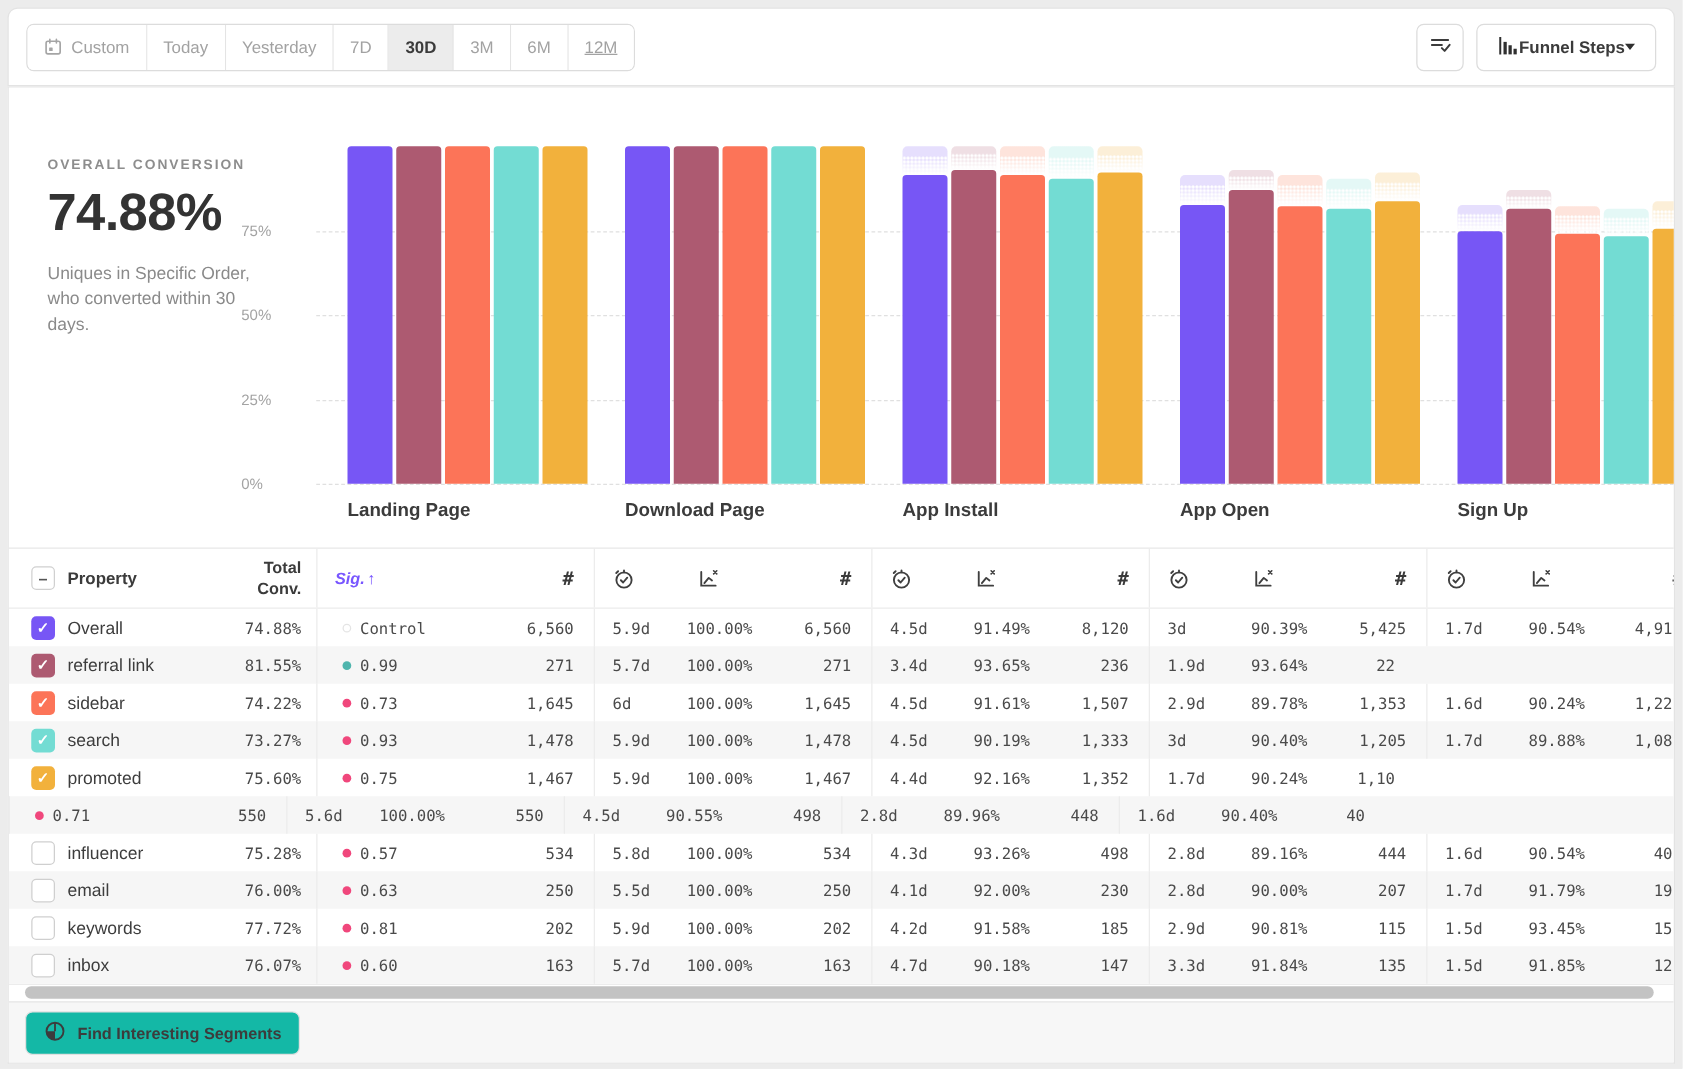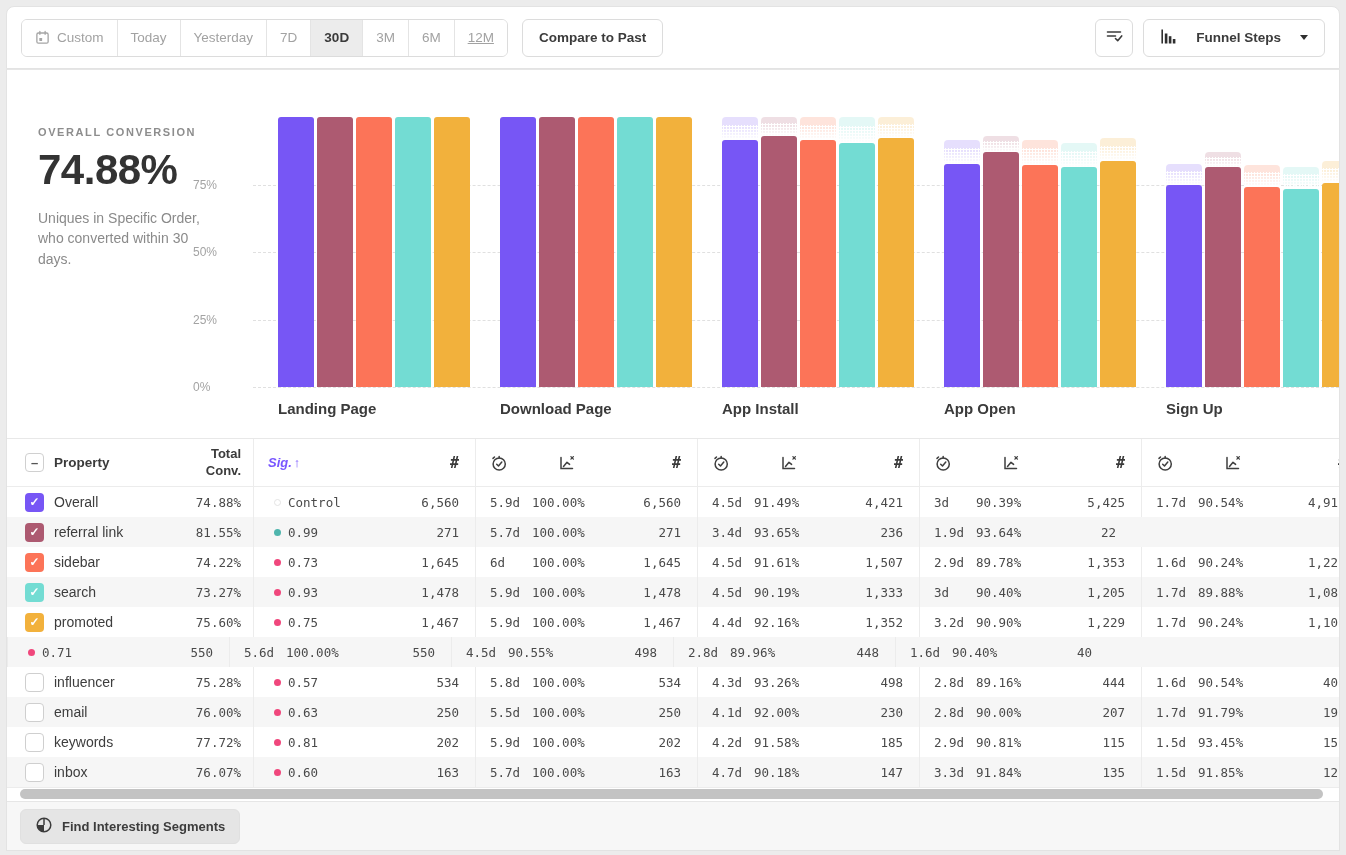--- a/index.html
+++ b/index.html
@@ -17,21 +17,21 @@
               border-right: 1px solid #e4e4e4; cursor: pointer; font-family: inherit; }
   .seg-item:last-child { border-right: none; text-decoration: underline; }
   .seg-item.selected { background: #ececec; color: #3b3b3b; font-weight: 700; }
   .btn { height: 38px; padding: 0 16px; background: #fff; border: 1px solid #dcdcdc;
          border-radius: 6px; font-size: 13.5px; font-weight: 600; color: #3b3b3b;
          cursor: pointer; font-family: inherit; }
   .compare { margin-left: 14px; }
   .tb-right { margin-left: auto; display: flex; gap: 10px; align-items: center; }
   .iconbtn { width: 38px; height: 38px; padding: 0; display: flex; align-items: center;
              justify-content: center; }
-  .funnelbtn { display: flex; align-items: center; gap: 19px; font-weight: 700; }
+  .funnelbtn { display: flex; align-items: center; gap: 0; font-weight: 700; }
   .caret { width: 0; height: 0; border-left: 4.5px solid transparent;
            border-right: 4.5px solid transparent; border-top: 5.5px solid #2f2f2f; }
 
   
   .main { position: absolute; left: 6px; top: 69px; right: 6px; bottom: 4px;
           background: #fff; border: 1px solid #e3e3e3; border-top: 1px solid #e6e6e6;
           overflow: hidden; }
 
   
   .summary { position: absolute; left: 31px; top: 56px; width: 185px; }
@@ -68,39 +68,39 @@
   .prop-label { margin-left: 10px; font-size: 14px; color: #3d3d3d; }
   .prop-head { margin-left: 10px; font-size: 13.5px; font-weight: 700; color: #3b3b3b; }
   .mono { font-family: "DejaVu Sans Mono", monospace; font-size: 12.5px; color: #4a4a4a; }
   .total { flex: 1; text-align: right; padding-right: 12px; }
   .total-head { flex: 1; text-align: right; padding-right: 12px; font-size: 13px; font-weight: 700;
                 color: #3b3b3b; line-height: 1.3; }
   .sig-cell { flex: 1; padding-left: 20px; display: flex; align-items: center; gap: 7px; }
   .dot { width: 7px; height: 7px; border-radius: 50%; flex: 0 0 7px; }
   .dot.control { background: transparent; border: 1.5px solid #e4e4e4; }
   .cell-t { width: 56px; padding-left: 14px; }
-  .cell-r { width: 70px; text-align: left; }
+  .cell-r { width: 70px; text-align: right; }
   .cell-n { flex: 1; text-align: right; padding-right: 16px; }
   .sec.last .cell-n { padding-right: 25px; }
   .sig-head { flex: 1; padding-left: 14px; font-size: 13px; font-weight: 700; font-style: italic;
               color: #7856FF; }
   .sig-head .arrow { font-style: normal; font-weight: 400; margin-left: 2px; }
   .hash { font-family: "DejaVu Sans Mono", monospace; font-size: 15px; font-weight: 700;
           color: #3a3a3a; text-align: right; padding-right: 16px; }
   .head-t { width: 56px; padding-left: 14px; display: flex; align-items: center; }
   .head-r { width: 70px; display: flex; justify-content: center; align-items: center; }
   .head-n { flex: 1; }
 
   
   .hscroll { position: absolute; left: 13px; top: 719px; width: 1303px; height: 10px;
              border-radius: 6px; background: #c3c3c3; cursor: pointer; }
   .footer { position: absolute; left: 0; right: 0; top: 731px; bottom: 0; background: #f7f7f7;
             border-top: 1px solid #e6e6e6; display: flex; align-items: center; padding-left: 13px; }
   .fbtn { display: flex; align-items: center; gap: 9px; height: 35px; padding: 0 14px;
-          background: #e5e5e5; border: 1px solid #e0e0e0; border-radius: 6px; font-size: 13px;
+          background: #14b8a6; border: 1px solid #e0e0e0; border-radius: 6px; font-size: 13px;
           font-weight: 700; color: #3c3c3c; cursor: pointer; font-family: inherit; }
   .fmsg { margin-left: 17px; font-size: 13.5px; font-weight: 700; color: #3c3c3c; }
 </style>
 </head>
 <body>
 
 <div class="page">
 
   <div class="toolbar">
     <div class="seg" id="dateSeg">
@@ -129,21 +129,20 @@
         <button class="seg-item">
           <span>3M</span>
         </button>
         <button class="seg-item">
           <span>6M</span>
         </button>
         <button class="seg-item">
           <span>12M</span>
         </button>
       </div>
-    <button class="btn compare">Compare to Past</button>
     <div class="tb-right">
       <button class="btn iconbtn">
         <span>
           <svg width="18" height="18" viewBox="0 0 18 18" fill="none" stroke="#3c3c3c" stroke-width="1.6" stroke-linecap="round">
               <path d="M2.5 5h13M2.5 9h8"></path>
               <path d="M10.5 11.5l2.2 2.2 4-4.8" stroke-linejoin="round"></path>
             </svg>
         </span>
       </button>
       <button class="btn funnelbtn">
@@ -329,21 +328,21 @@
               <span class="mono cell-n">6,560</span>
             </div>
             <div class="sec">
               <span class="mono cell-t">5.9d</span>
               <span class="mono cell-r">100.00%</span>
               <span class="mono cell-n">6,560</span>
             </div>
             <div class="sec">
               <span class="mono cell-t">4.5d</span>
               <span class="mono cell-r">91.49%</span>
-              <span class="mono cell-n">4,421</span>
+              <span class="mono cell-n">8,120</span>
             </div>
             <div class="sec">
               <span class="mono cell-t">3d</span>
               <span class="mono cell-r">90.39%</span>
               <span class="mono cell-n">5,425</span>
             </div>
             <div class="sec last">
               <span class="mono cell-t">1.7d</span>
               <span class="mono cell-r">90.54%</span>
               <span class="mono cell-n">4,91</span>
@@ -461,25 +460,20 @@
             </div>
             <div class="sec">
               <span class="mono cell-t">5.9d</span>
               <span class="mono cell-r">100.00%</span>
               <span class="mono cell-n">1,467</span>
             </div>
             <div class="sec">
               <span class="mono cell-t">4.4d</span>
               <span class="mono cell-r">92.16%</span>
               <span class="mono cell-n">1,352</span>
-            </div>
-            <div class="sec">
-              <span class="mono cell-t">3.2d</span>
-              <span class="mono cell-r">90.90%</span>
-              <span class="mono cell-n">1,229</span>
             </div>
             <div class="sec last">
               <span class="mono cell-t">1.7d</span>
               <span class="mono cell-r">90.24%</span>
               <span class="mono cell-n">1,10</span>
             </div>
           </div>
           <div class="row alt">
             <div class="sec">
               <span class="sig-cell">

